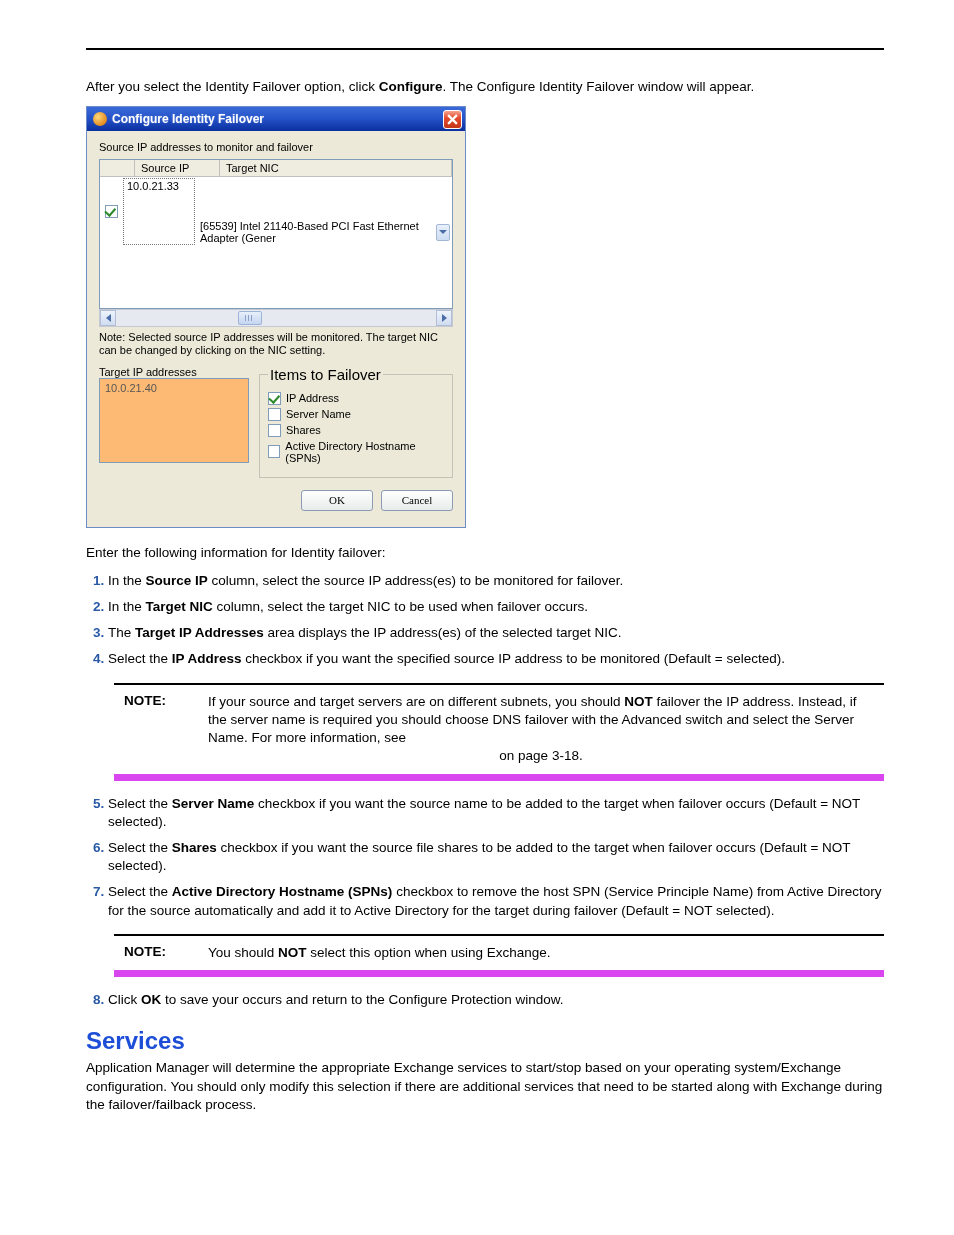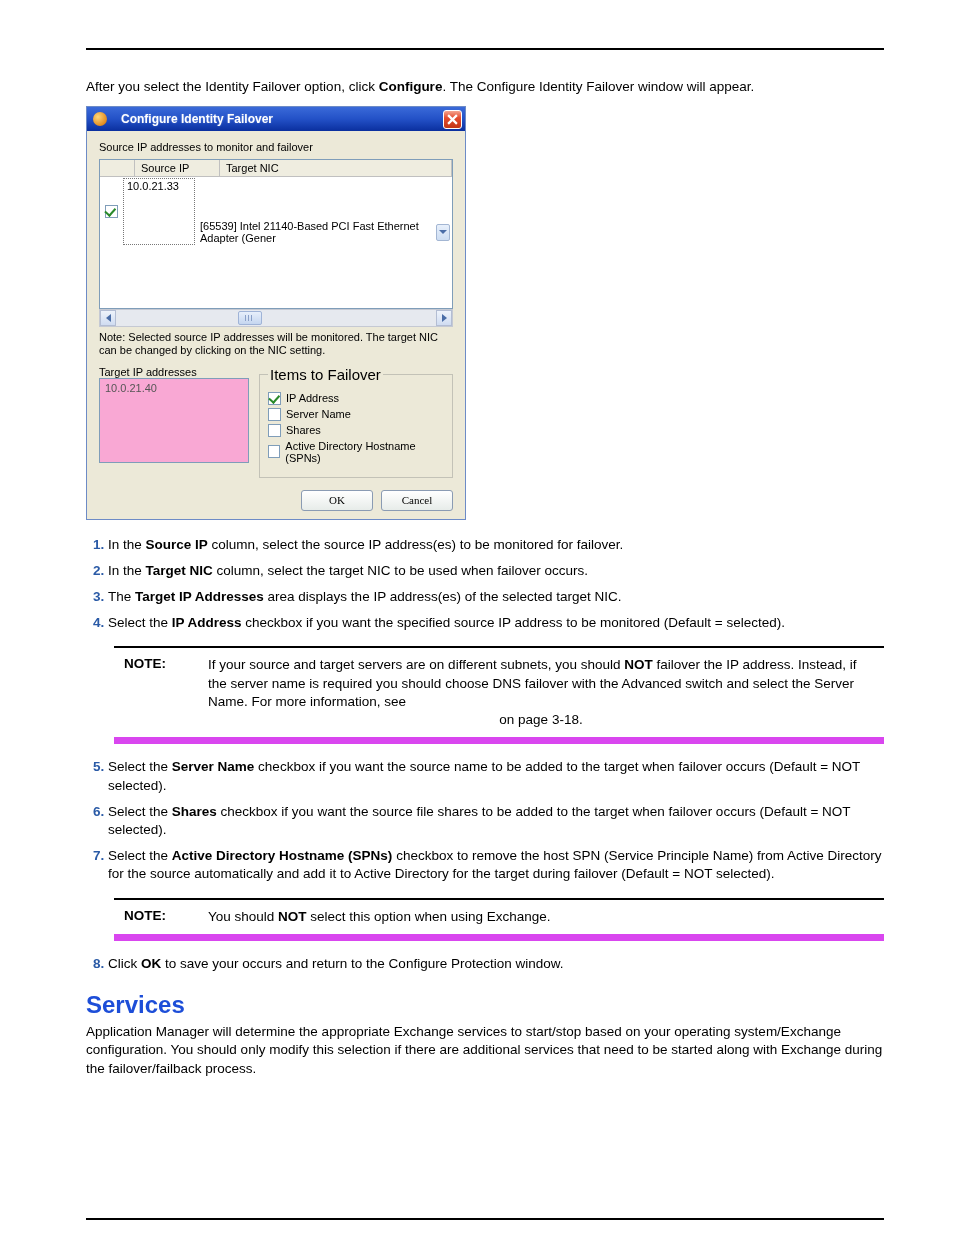--- a/index.html
+++ b/index.html
@@ -34,41 +34,41 @@
     margin-bottom: 16px;
   }
   .titlebar {
     display: flex;
     align-items: center;
     justify-content: space-between;
     height: 24px;
     background: linear-gradient(to bottom, #3a6ad9 0%, #2351c7 50%, #0a2f9e 100%);
     padding: 0 3px 0 6px;
   }
-  .titlebar-left { display: flex; align-items: flex-start; gap: 14px; }
+  .titlebar-left { display: flex; align-items: flex-start; gap: 5px; }
   .title-icon {
     width: 14px; height: 14px;
     border-radius: 50%;
     background: radial-gradient(circle at 35% 35%, #ffd77a 0%, #e38b1f 70%, #9d5a0b 100%);
   }
   .title-text {
     color: #fff; font-weight: bold; font-size: 12px;
     text-shadow: 0 0 2px rgba(130,160,230,.6);
   }
   .close-btn {
     width: 19px; height: 19px;
     background: linear-gradient(to bottom, #f5a58f 0%, #e44c2e 40%, #c23616 100%);
     border: 1px solid #fff;
     border-radius: 3px;
     display: flex; align-items: center; justify-content: center;
     box-sizing: border-box;
   }
   .close-btn svg { width: 11px; height: 11px; }
 
-  .dlg-body { padding: 10px 12px 8px 12px; }
+  .dlg-body { padding: 10px 12px 16px 12px; }
   .dlg-label { margin-bottom: 6px; }
 
   .grid {
     background: #fff;
     border: 1px solid #7f9db9;
     width: 100%;
     box-sizing: border-box;
   }
   .grid-head, .grid-row { display: flex; }
   .grid-head > div {
@@ -128,21 +128,21 @@
   .hs-thumb::after {
     content:""; position:absolute; left:6px; top:3px; width:9px; height:6px;
     background: repeating-linear-gradient(to right,#8aa0c8 0 1px,transparent 1px 3px);
   }
 
   .note-small { margin-top: 4px; line-height: 1.2; }
 
   .lower { display: flex; gap: 10px; margin-top: 8px; }
   .target-col { width: 150px; }
   .target-list {
-    height: 85px; background:#f9a8d4; border:1px solid #7f9db9;
+    height: 85px; background:#fdba74; border:1px solid #7f9db9;
     padding:3px 5px; color:#555; box-sizing:border-box; width:100%;
   }
 
   fieldset.items {
     flex:1; border:1px solid #c3c2b7; padding: 6px 8px 10px 8px;
     margin:0;
   }
   fieldset.items legend { font-size: 15px; padding: 0 2px; }
   .chk-row { display:flex; align-items:center; gap:5px; margin: 3px 0; }
   .xp-chk {
@@ -281,20 +281,21 @@
         </fieldset>
       </div>
 
       <div class="dlg-btns">
         <button class="xp-btn">OK</button>
         <button class="xp-btn">Cancel</button>
       </div>
     </div>
   </div>
 
+  <p>Enter the following information for Identity failover:</p>
 
   <ol class="steps" start="1">
     <li><span>In the </span><b>Source IP</b><span> column, select the source IP address(es) to be monitored for failover.</span></li>
     <li><span>In the </span><b>Target NIC</b><span> column, select the target NIC to be used when failover occurs.</span></li>
     <li><span>The </span><b>Target IP Addresses</b><span> area displays the IP address(es) of the selected target NIC.</span></li>
     <li><span>Select the </span><b>IP Address</b><span> checkbox if you want the specified source IP address to be monitored (Default = selected).</span></li>
   </ol>
 
   <div class="note-block">
     <div class="nb-row">

